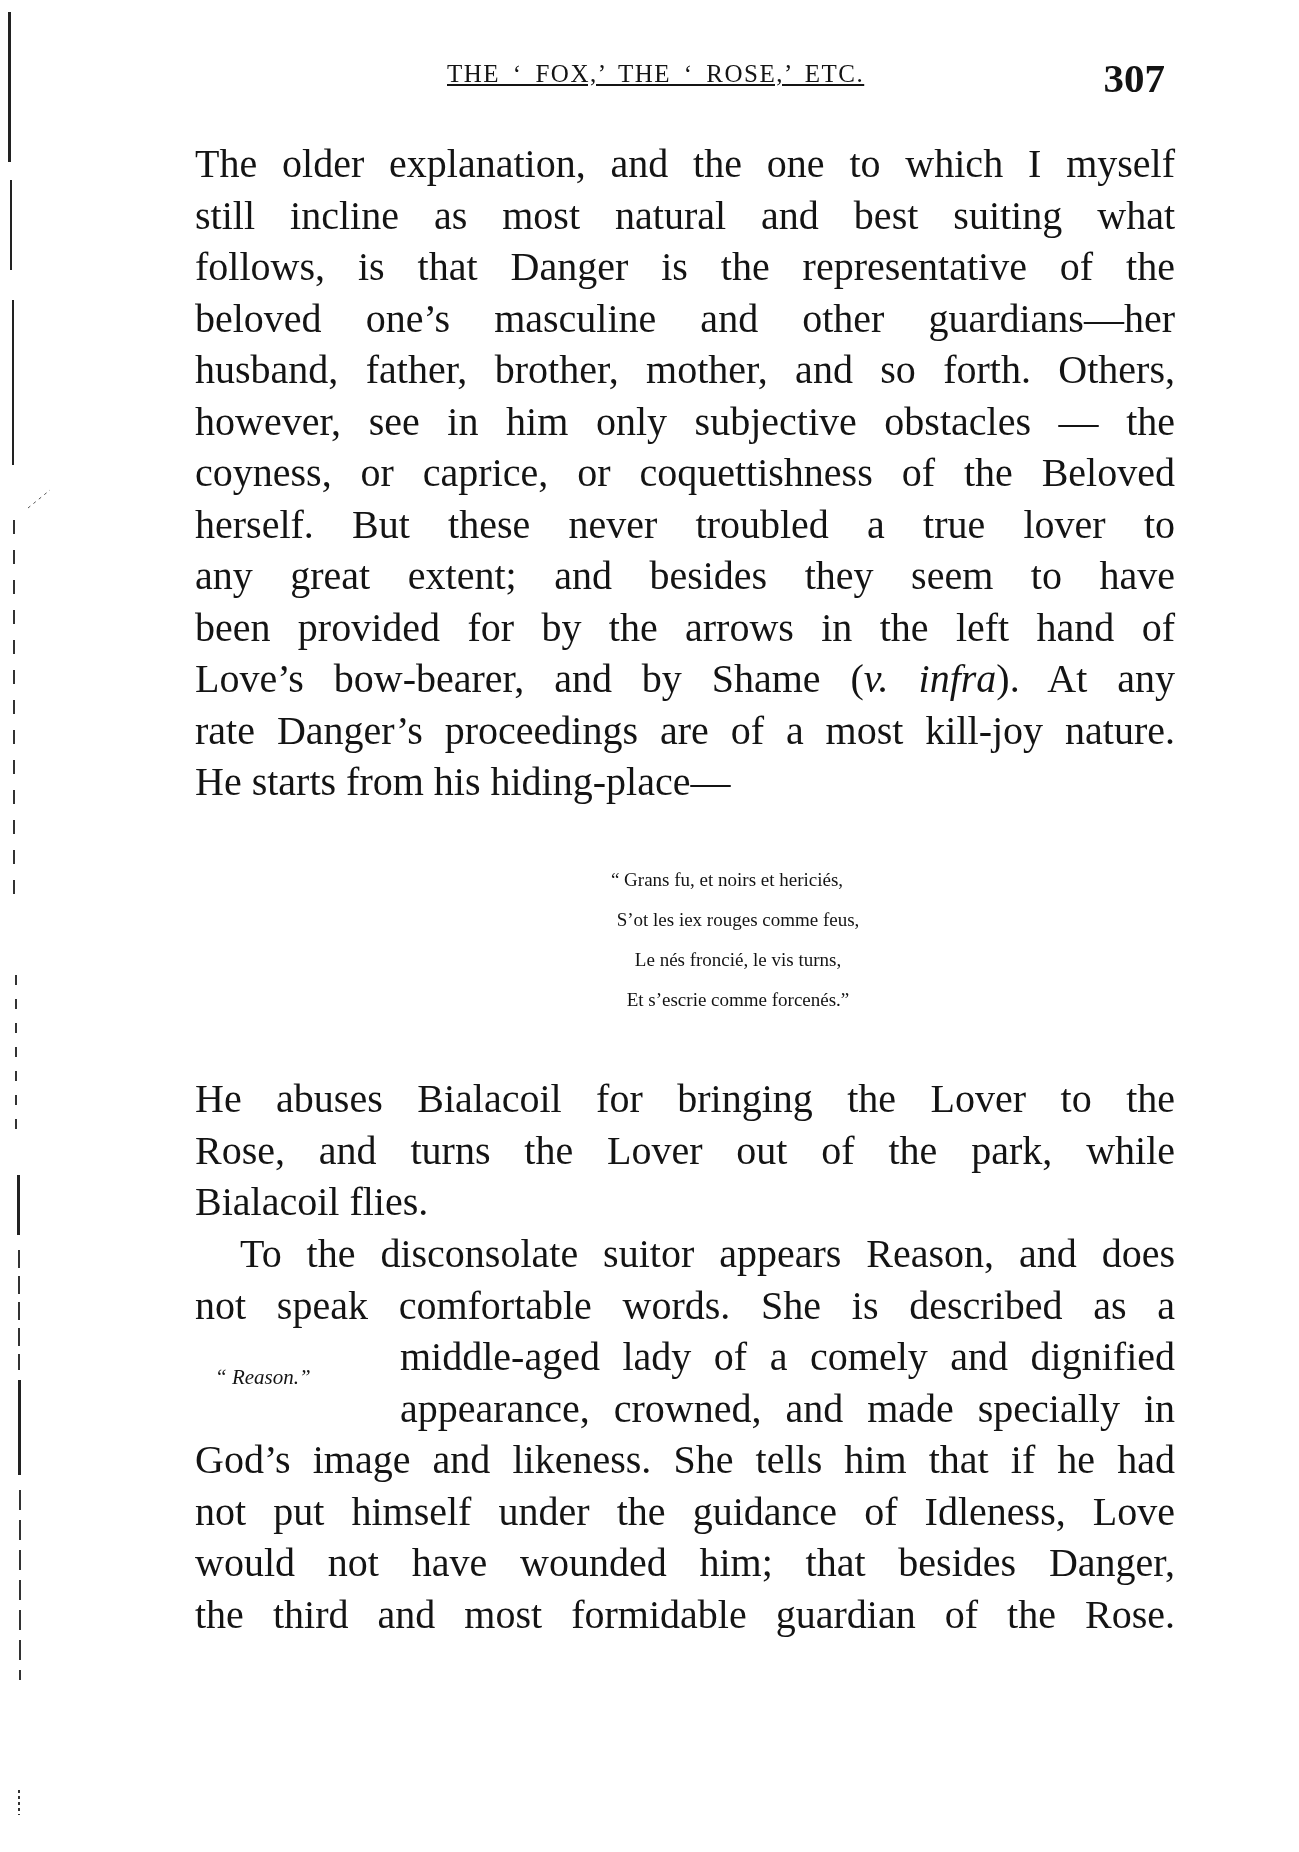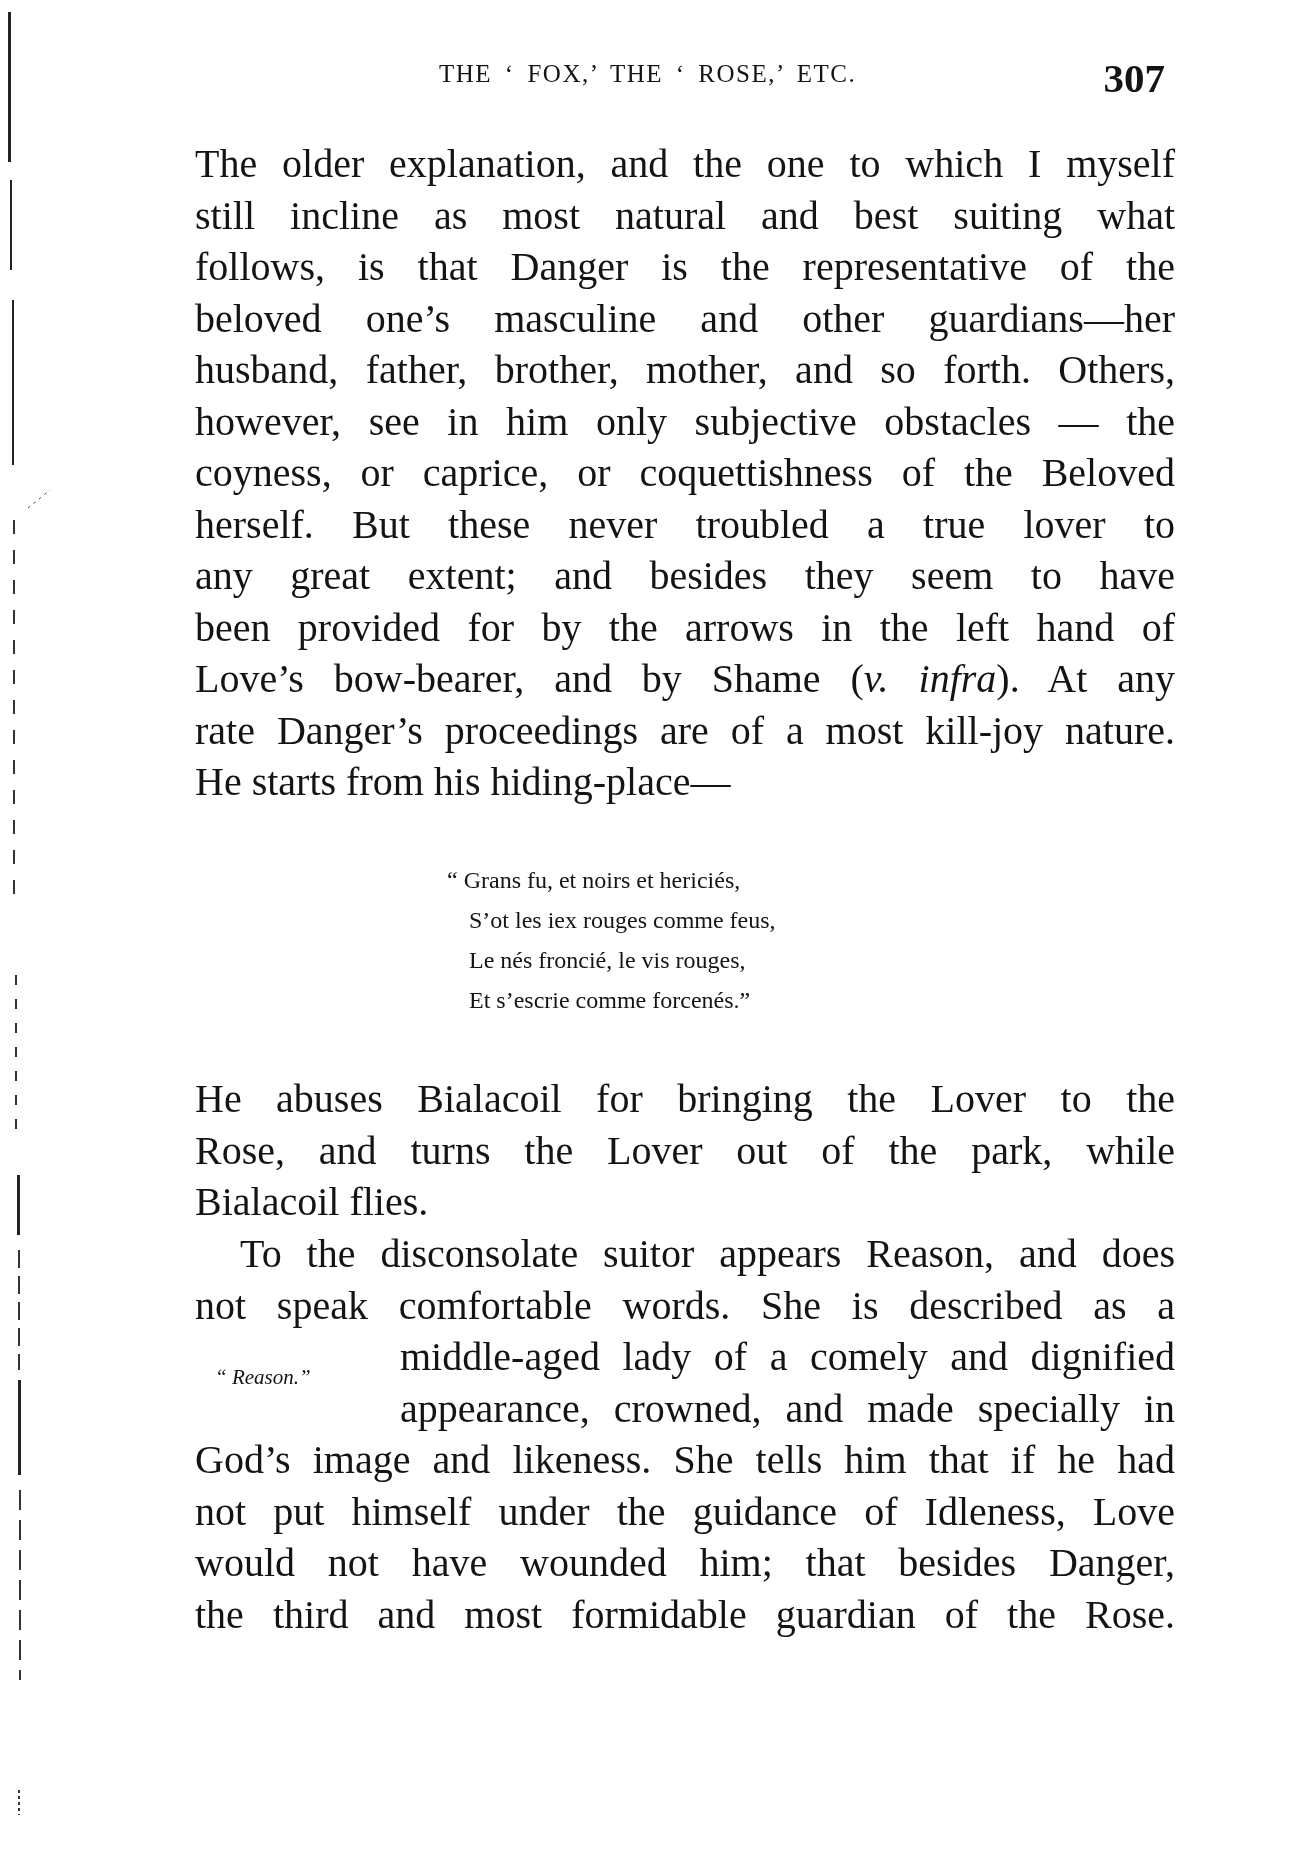--- a/index.html
+++ b/index.html
@@ -24,25 +24,26 @@
     }
     .running-head {
       position: absolute;
       top: 56px;
       left: 195px;
       width: 980px;
       height: 50px;
     }
     .running-title {
       position: absolute;
-      left: 244px;
+      left: 252px;
       top: 4px;
       font-size: 25px;
       letter-spacing: 1.5px;
       word-spacing: 5px;
+      text-decoration: underline;
     }
     .page-number {
       position: absolute;
       right: 10px;
       top: -2px;
       font-size: 41px;
       font-weight: bold;
     }
     .body-text {
       position: absolute;
@@ -69,23 +70,24 @@
       padding-left: 205px;
     }
     .verse {
       position: absolute;
       left: 447px;
       top: 860px;
       width: 560px;
     }
     .verse-line {
       display: block;
-      font-size: 24px;
+      font-size: 19px;
       line-height: 40px;
       white-space: nowrap;
+      text-align: center;
     }
     .verse-line.cont {
       padding-left: 22px;
     }
     .para2 {
       position: absolute;
       left: 195px;
       top: 1073px;
       width: 980px;
     }
@@ -139,21 +141,21 @@
   <span class="line">any great extent; and besides they seem to have</span>
   <span class="line">been provided for by the arrows in the left hand of</span>
   <span class="line"><span>Love’s bow-bearer, and by Shame (</span><em>v.</em><span> </span><em>infra</em><span>).  At any</span></span>
   <span class="line">rate Danger’s proceedings are of a most kill-joy nature.</span>
   <span class="line last">He starts from his hiding-place—</span>
 </div>
 
 <div class="verse">
   <span class="verse-line">“ Grans fu, et noirs et hericiés,</span>
   <span class="verse-line cont">S’ot les iex rouges comme feus,</span>
-  <span class="verse-line cont">Le nés froncié, le vis rouges,</span>
+  <span class="verse-line cont">Le nés froncié, le vis turns,</span>
   <span class="verse-line cont">Et s’escrie comme forcenés.”</span>
 </div>
 
 <div class="para2">
   <span class="line">He abuses Bialacoil for bringing the Lover to the</span>
   <span class="line">Rose, and turns the Lover out of the park, while</span>
   <span class="line last">Bialacoil flies.</span>
 </div>
 
 <div class="para3">

